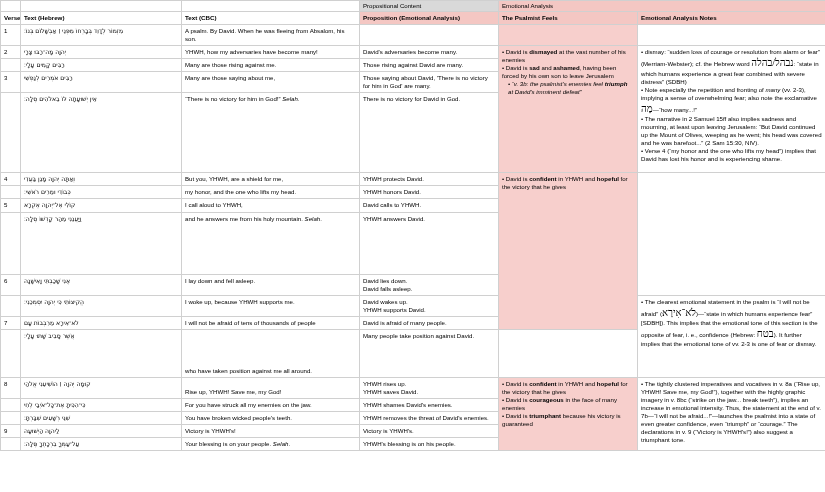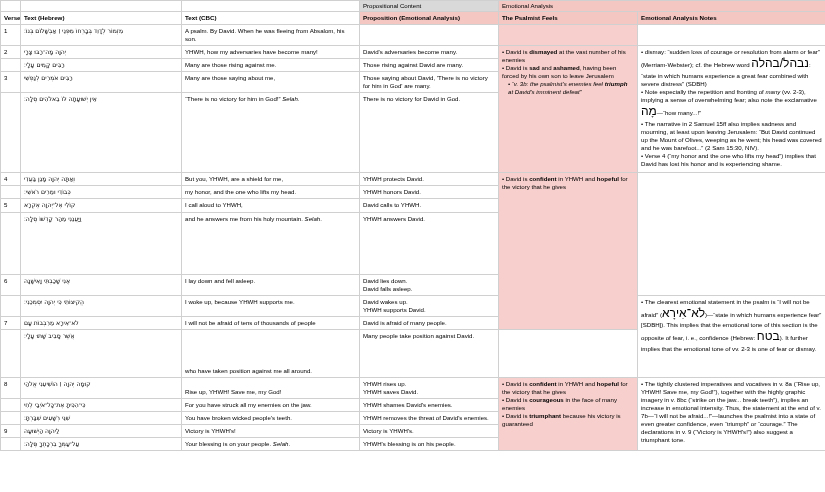--- a/index.html
+++ b/index.html
@@ -62,21 +62,21 @@
   td.cbc   { font-size: 6.1px; }
   td.prop  { font-size: 6.1px; }
   td.feels { background: #f7cfcc; font-size: 6.1px; }
   td.notes { font-size: 6.1px; }
 
   td.feels-empty { background: #f7cfcc; }
 
   .b { font-weight: bold; }
   .i { font-style: italic; }
   .bi { font-weight: bold; font-style: italic; }
-  .heb-inline { font-family: Liberation Sans, sans-serif; font-size: 12px; }
+  .heb-inline { font-family: Liberation Serif, serif; font-size: 10px; }
   .bullet-line { margin: 0; padding: 0; }
   .indent { padding-left: 6px; display: block; }
   .selah { font-style: italic; }
   .vmid { padding-top: 8px; }
 </style>
 </head>
 <body>
 
 <table class="grid">
   <colgroup>

